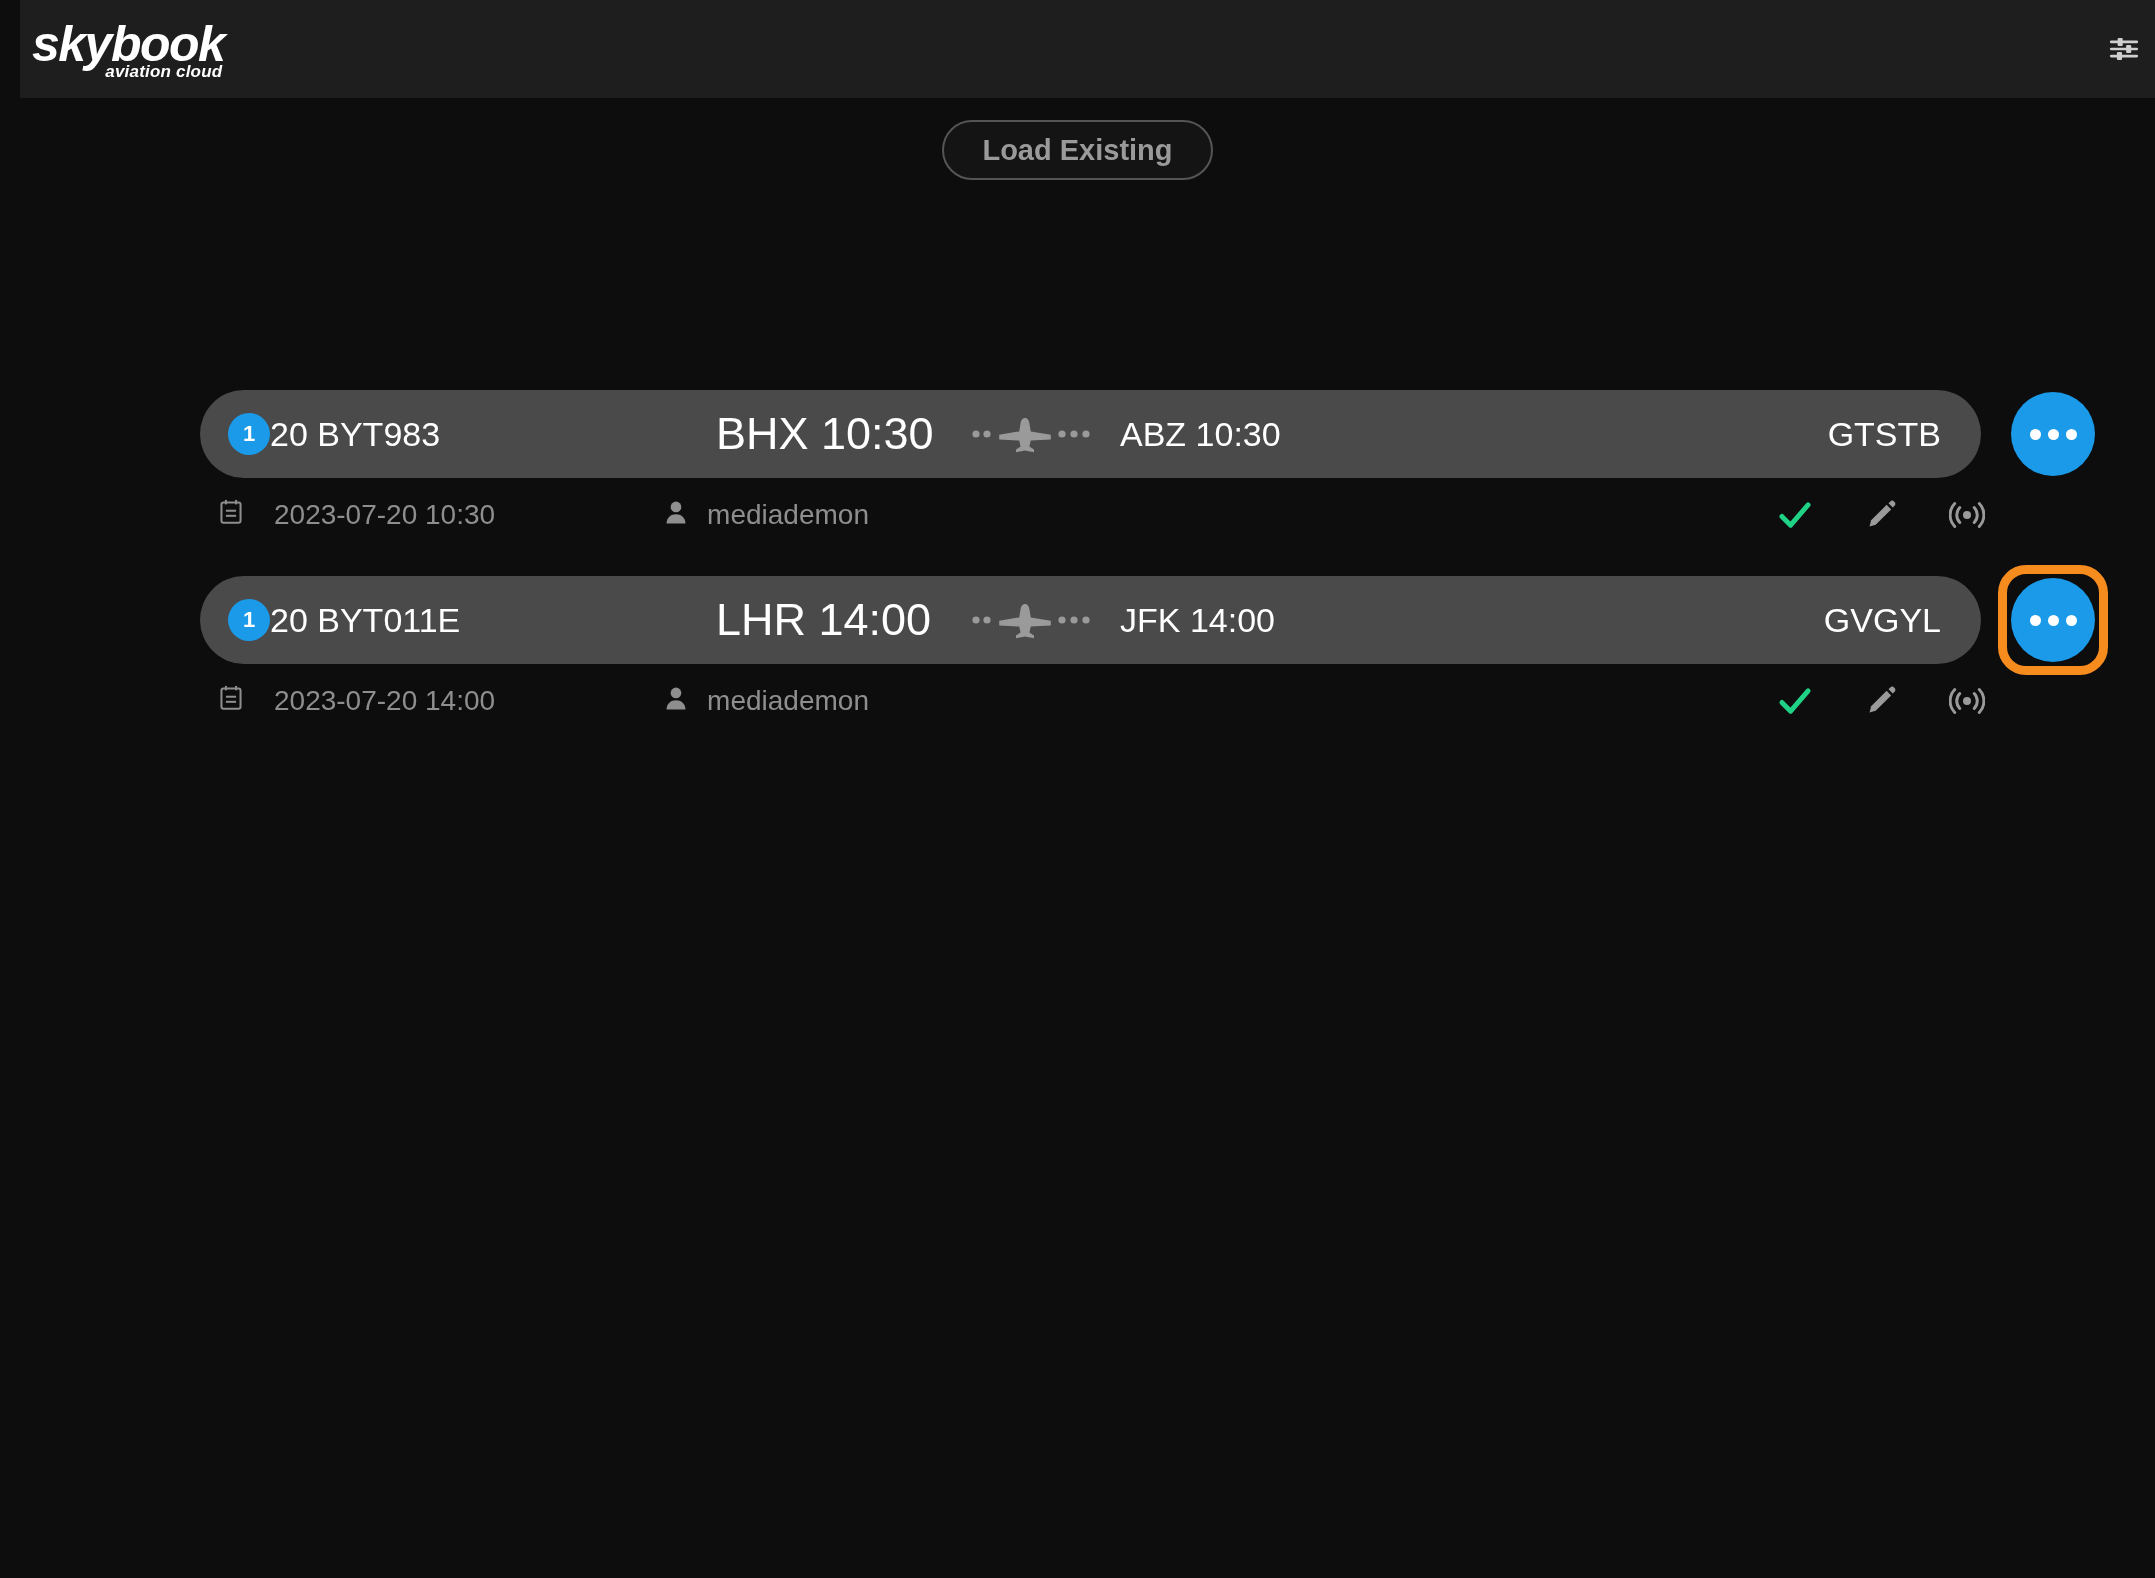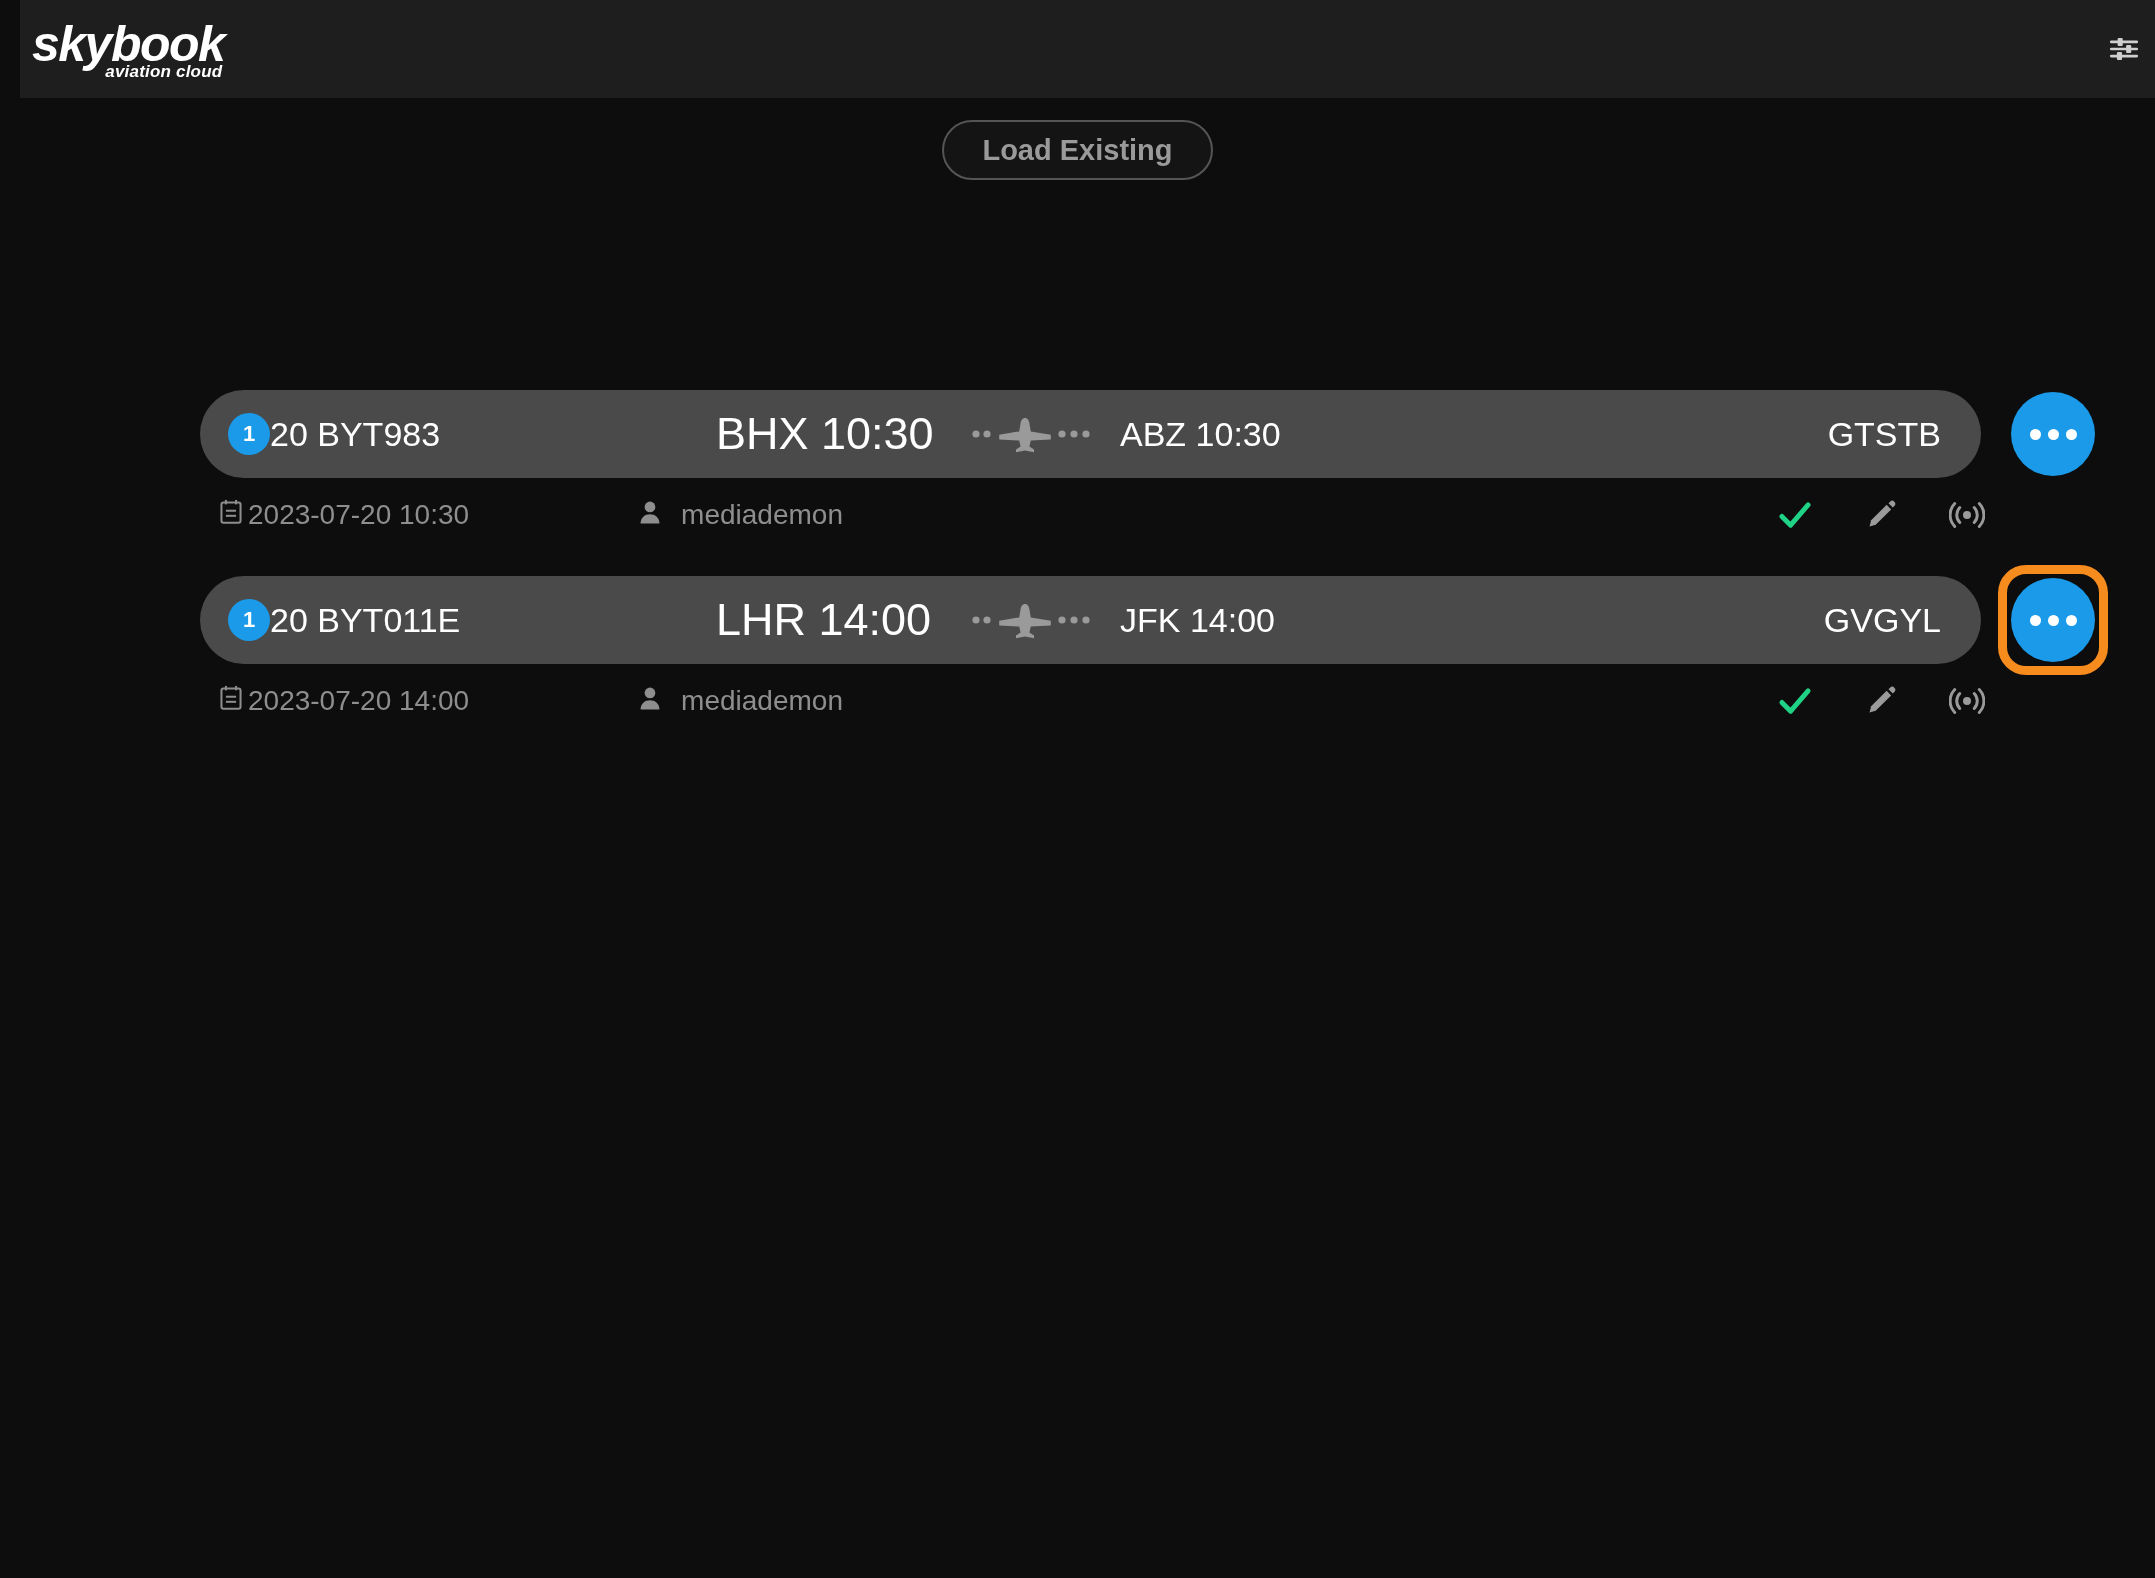--- a/index.html
+++ b/index.html
@@ -114,21 +114,21 @@
     pointer-events:none;
   }
 
   
   .flight-sub{
     display:flex; align-items:center;
     padding-left:218px; padding-right:170px;
     height:74px;
     color:#8e8e8e; font-size:28px;
   }
-  .sub-date{ display:flex; align-items:center; gap:4px; white-space:nowrap;text-align:right; }
+  .sub-date{ display:flex; align-items:center; gap:30px; white-space:nowrap;text-align:right; }
   .sub-user{ display:flex; align-items:center; gap:18px; margin-left:168px; white-space:nowrap; }
   .sub-actions{ margin-left:auto; display:flex; align-items:center; gap:52px; }
   .sub-actions .act{ cursor:pointer; display:flex; align-items:center; justify-content:center; }
 </style>
 </head>
 <body>
 
 <div class="app-header">
   <div class="logo-wrap">
     <span class="logo-main">skybook</span>

